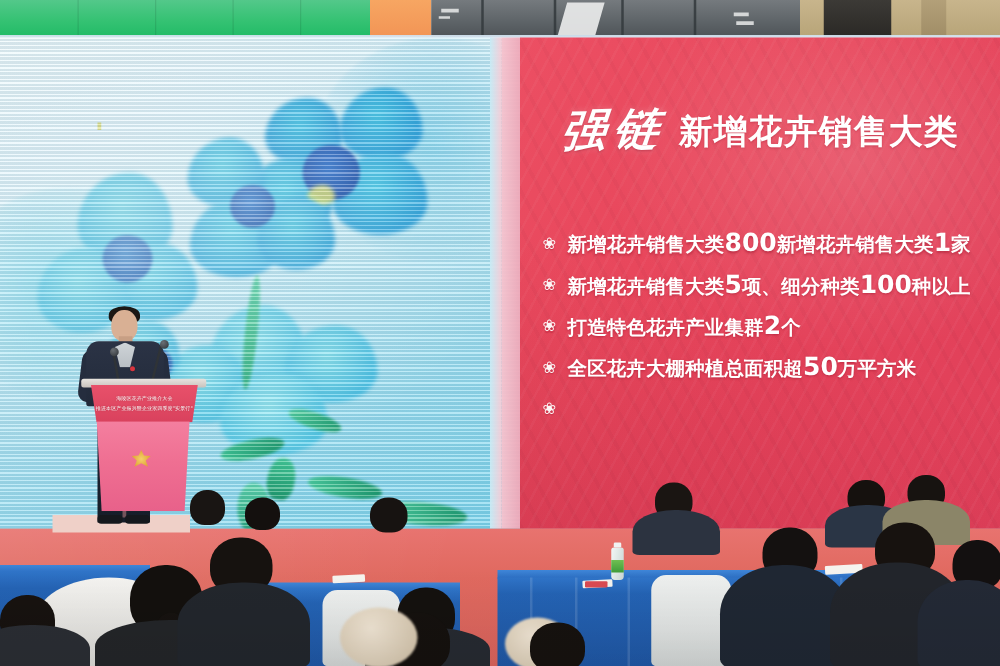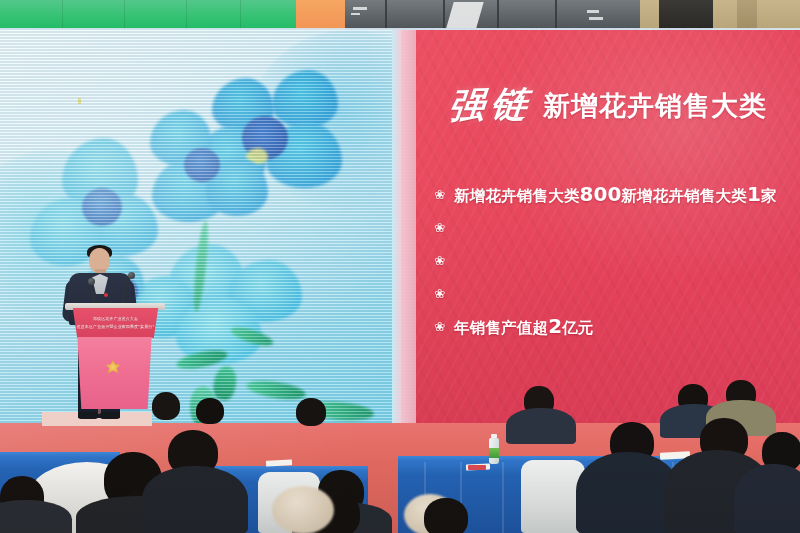--- a/index.html
+++ b/index.html
@@ -273,32 +273,38 @@
 
     <div class="bullets">
       <div class="b-row">
         <span class="b-ico">❀</span>
         <span class="b-txt">
           <span>新增花卉销售大类</span><span class="num">800</span><span>新增花卉销售大类</span><span class="num">1</span><span>家</span>
         </span>
       </div>
       <div class="b-row">
         <span class="b-ico">❀</span>
-      </div>
-      <div class="b-row">
-        <span class="b-ico">❀</span>
-      </div>
-      <div class="b-row">
-        <span class="b-ico">❀</span>
+        <span class="b-txt">
+          <span>新增花卉销售大类</span><span class="num">5</span><span>项、细分种类</span><span class="num">100</span><span>种以上</span>
+        </span>
       </div>
       <div class="b-row">
         <span class="b-ico">❀</span>
         <span class="b-txt">
-          <span>年销售产值超</span><span class="num">2</span><span>亿元</span>
+          <span>打造特色花卉产业集群</span><span class="num">2</span><span>个</span>
         </span>
+      </div>
+      <div class="b-row">
+        <span class="b-ico">❀</span>
+        <span class="b-txt">
+          <span>全区花卉大棚种植总面积超</span><span class="num">50</span><span>万平方米</span>
+        </span>
+      </div>
+      <div class="b-row">
+        <span class="b-ico">❀</span>
       </div>
     </div>
   </div>
 
   <div class="stage-lip"></div>
   <div id="floor">
       <div class="ff"></div>
     </div>
   <div class="riser" style="left:42px;top:412px;width:110px;height:14px;background:#efd0c8;"></div>
 

